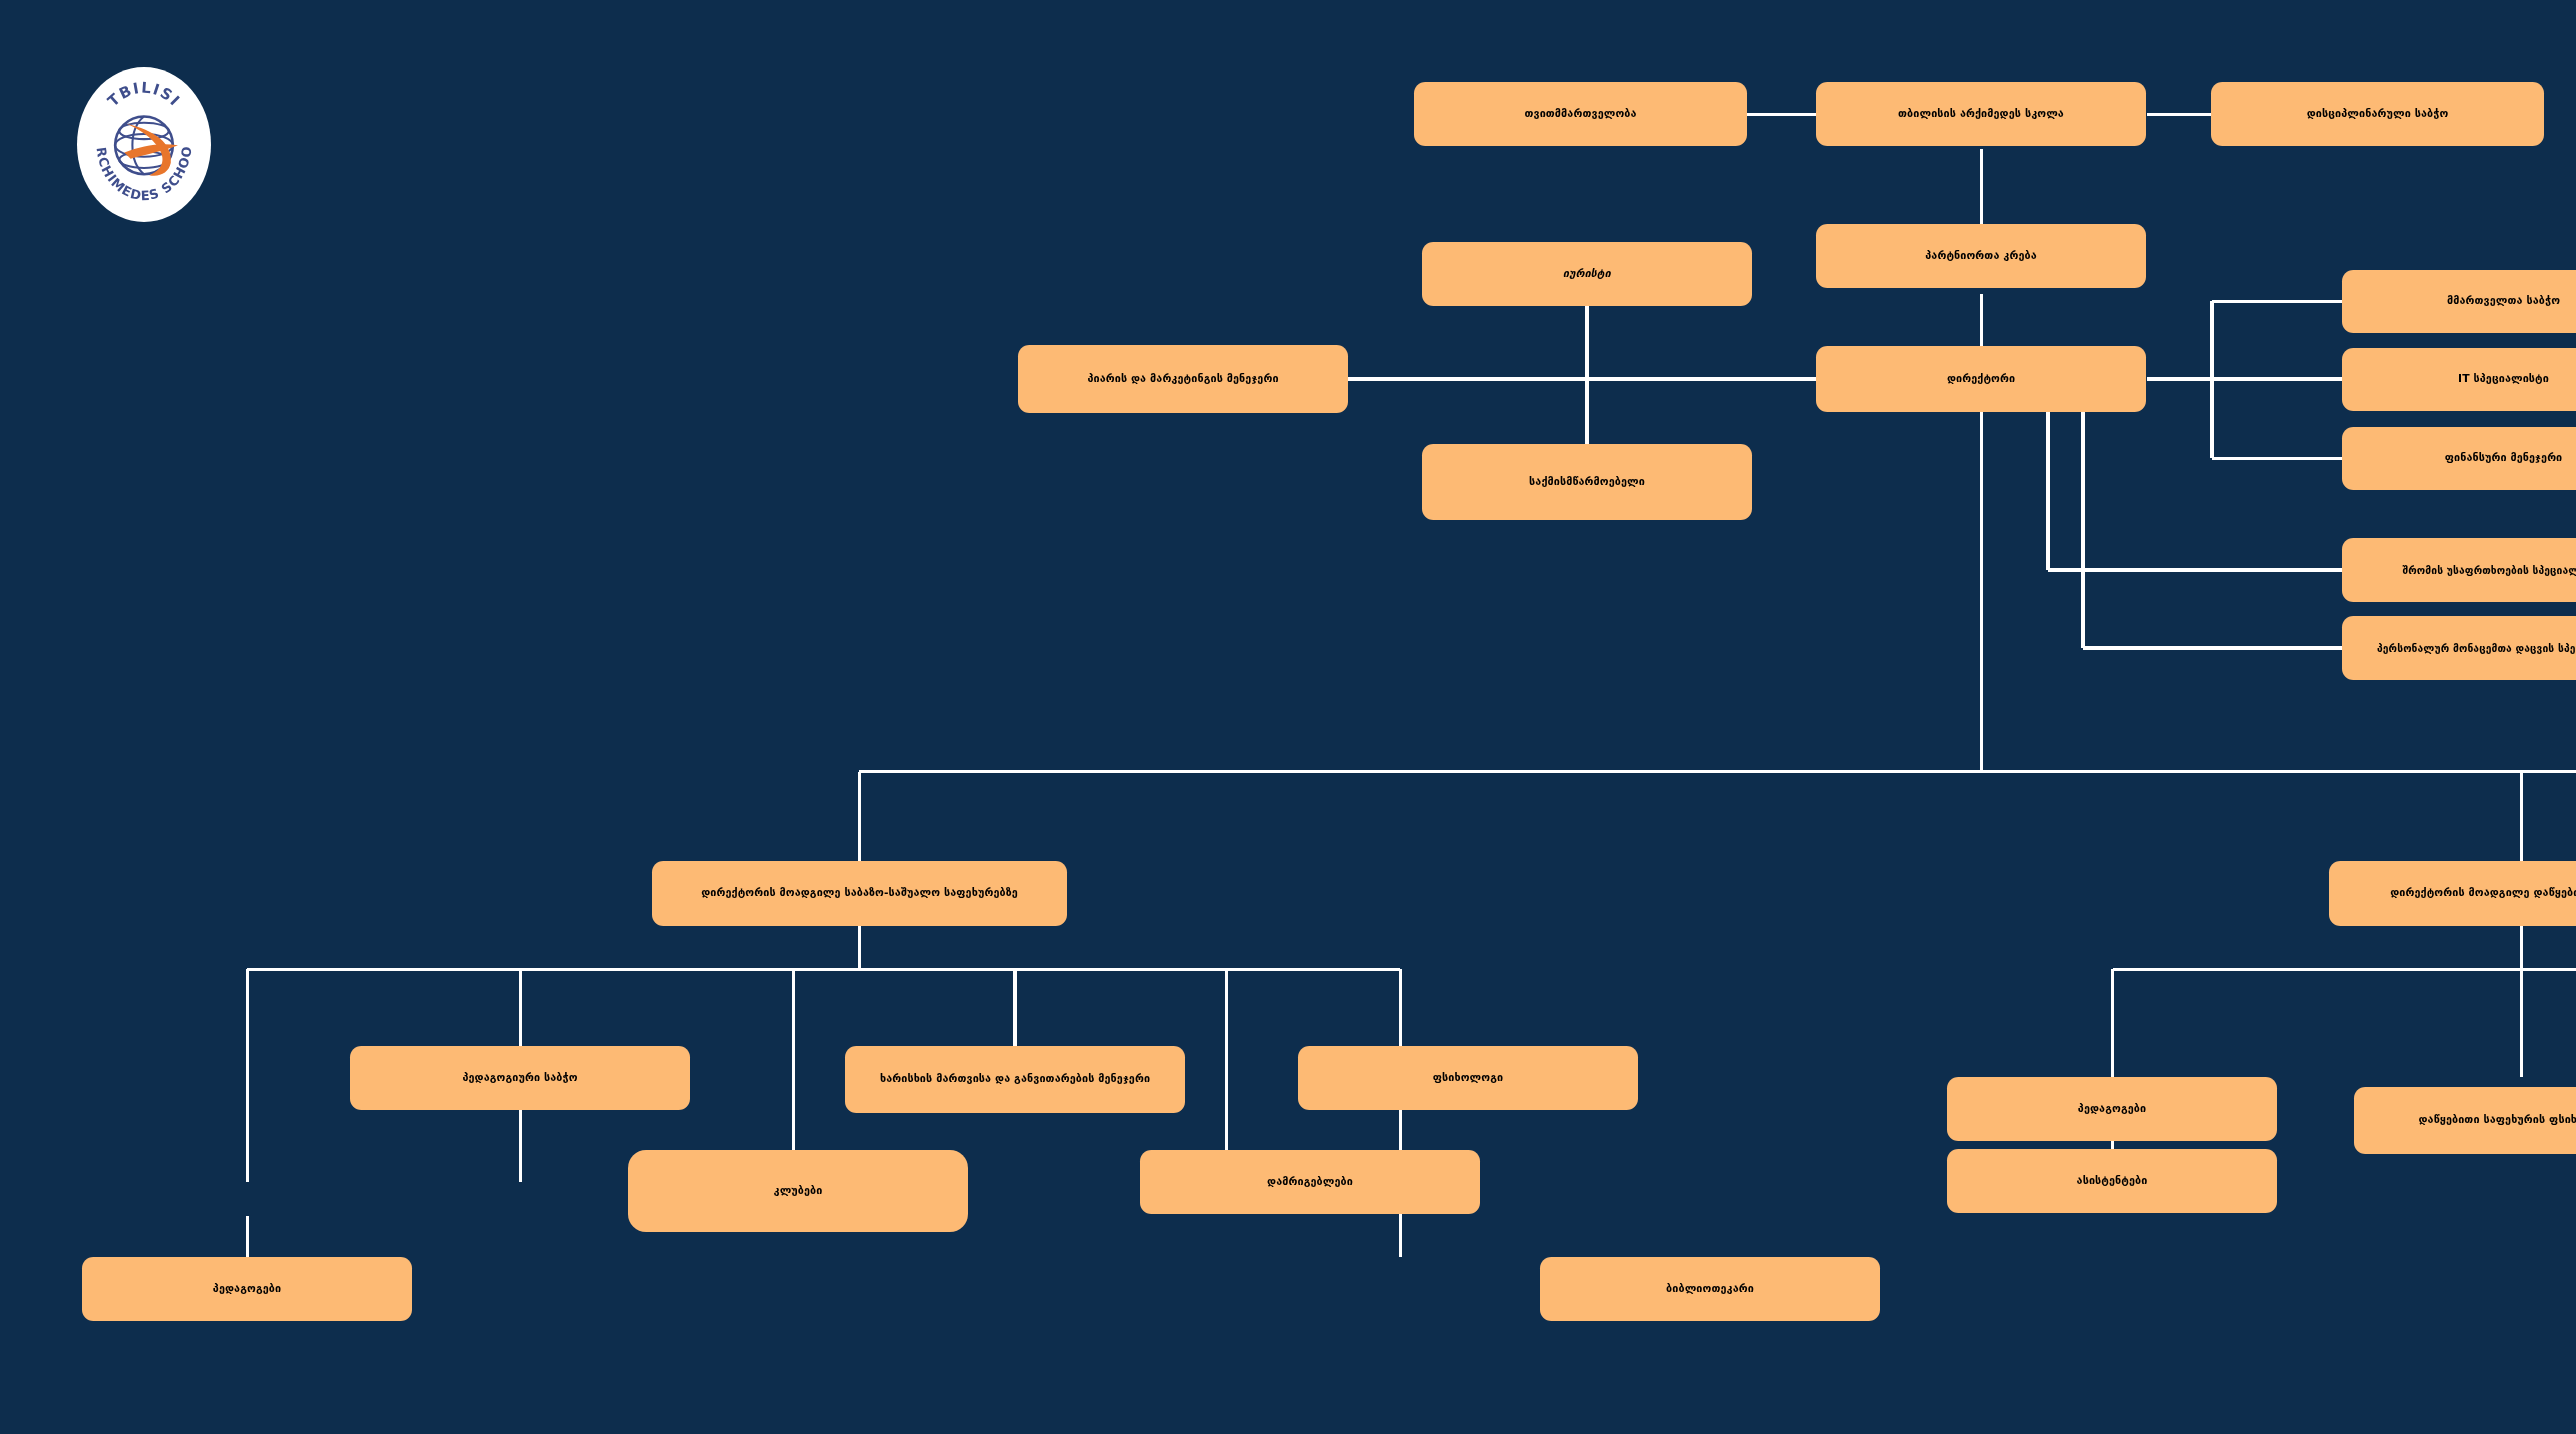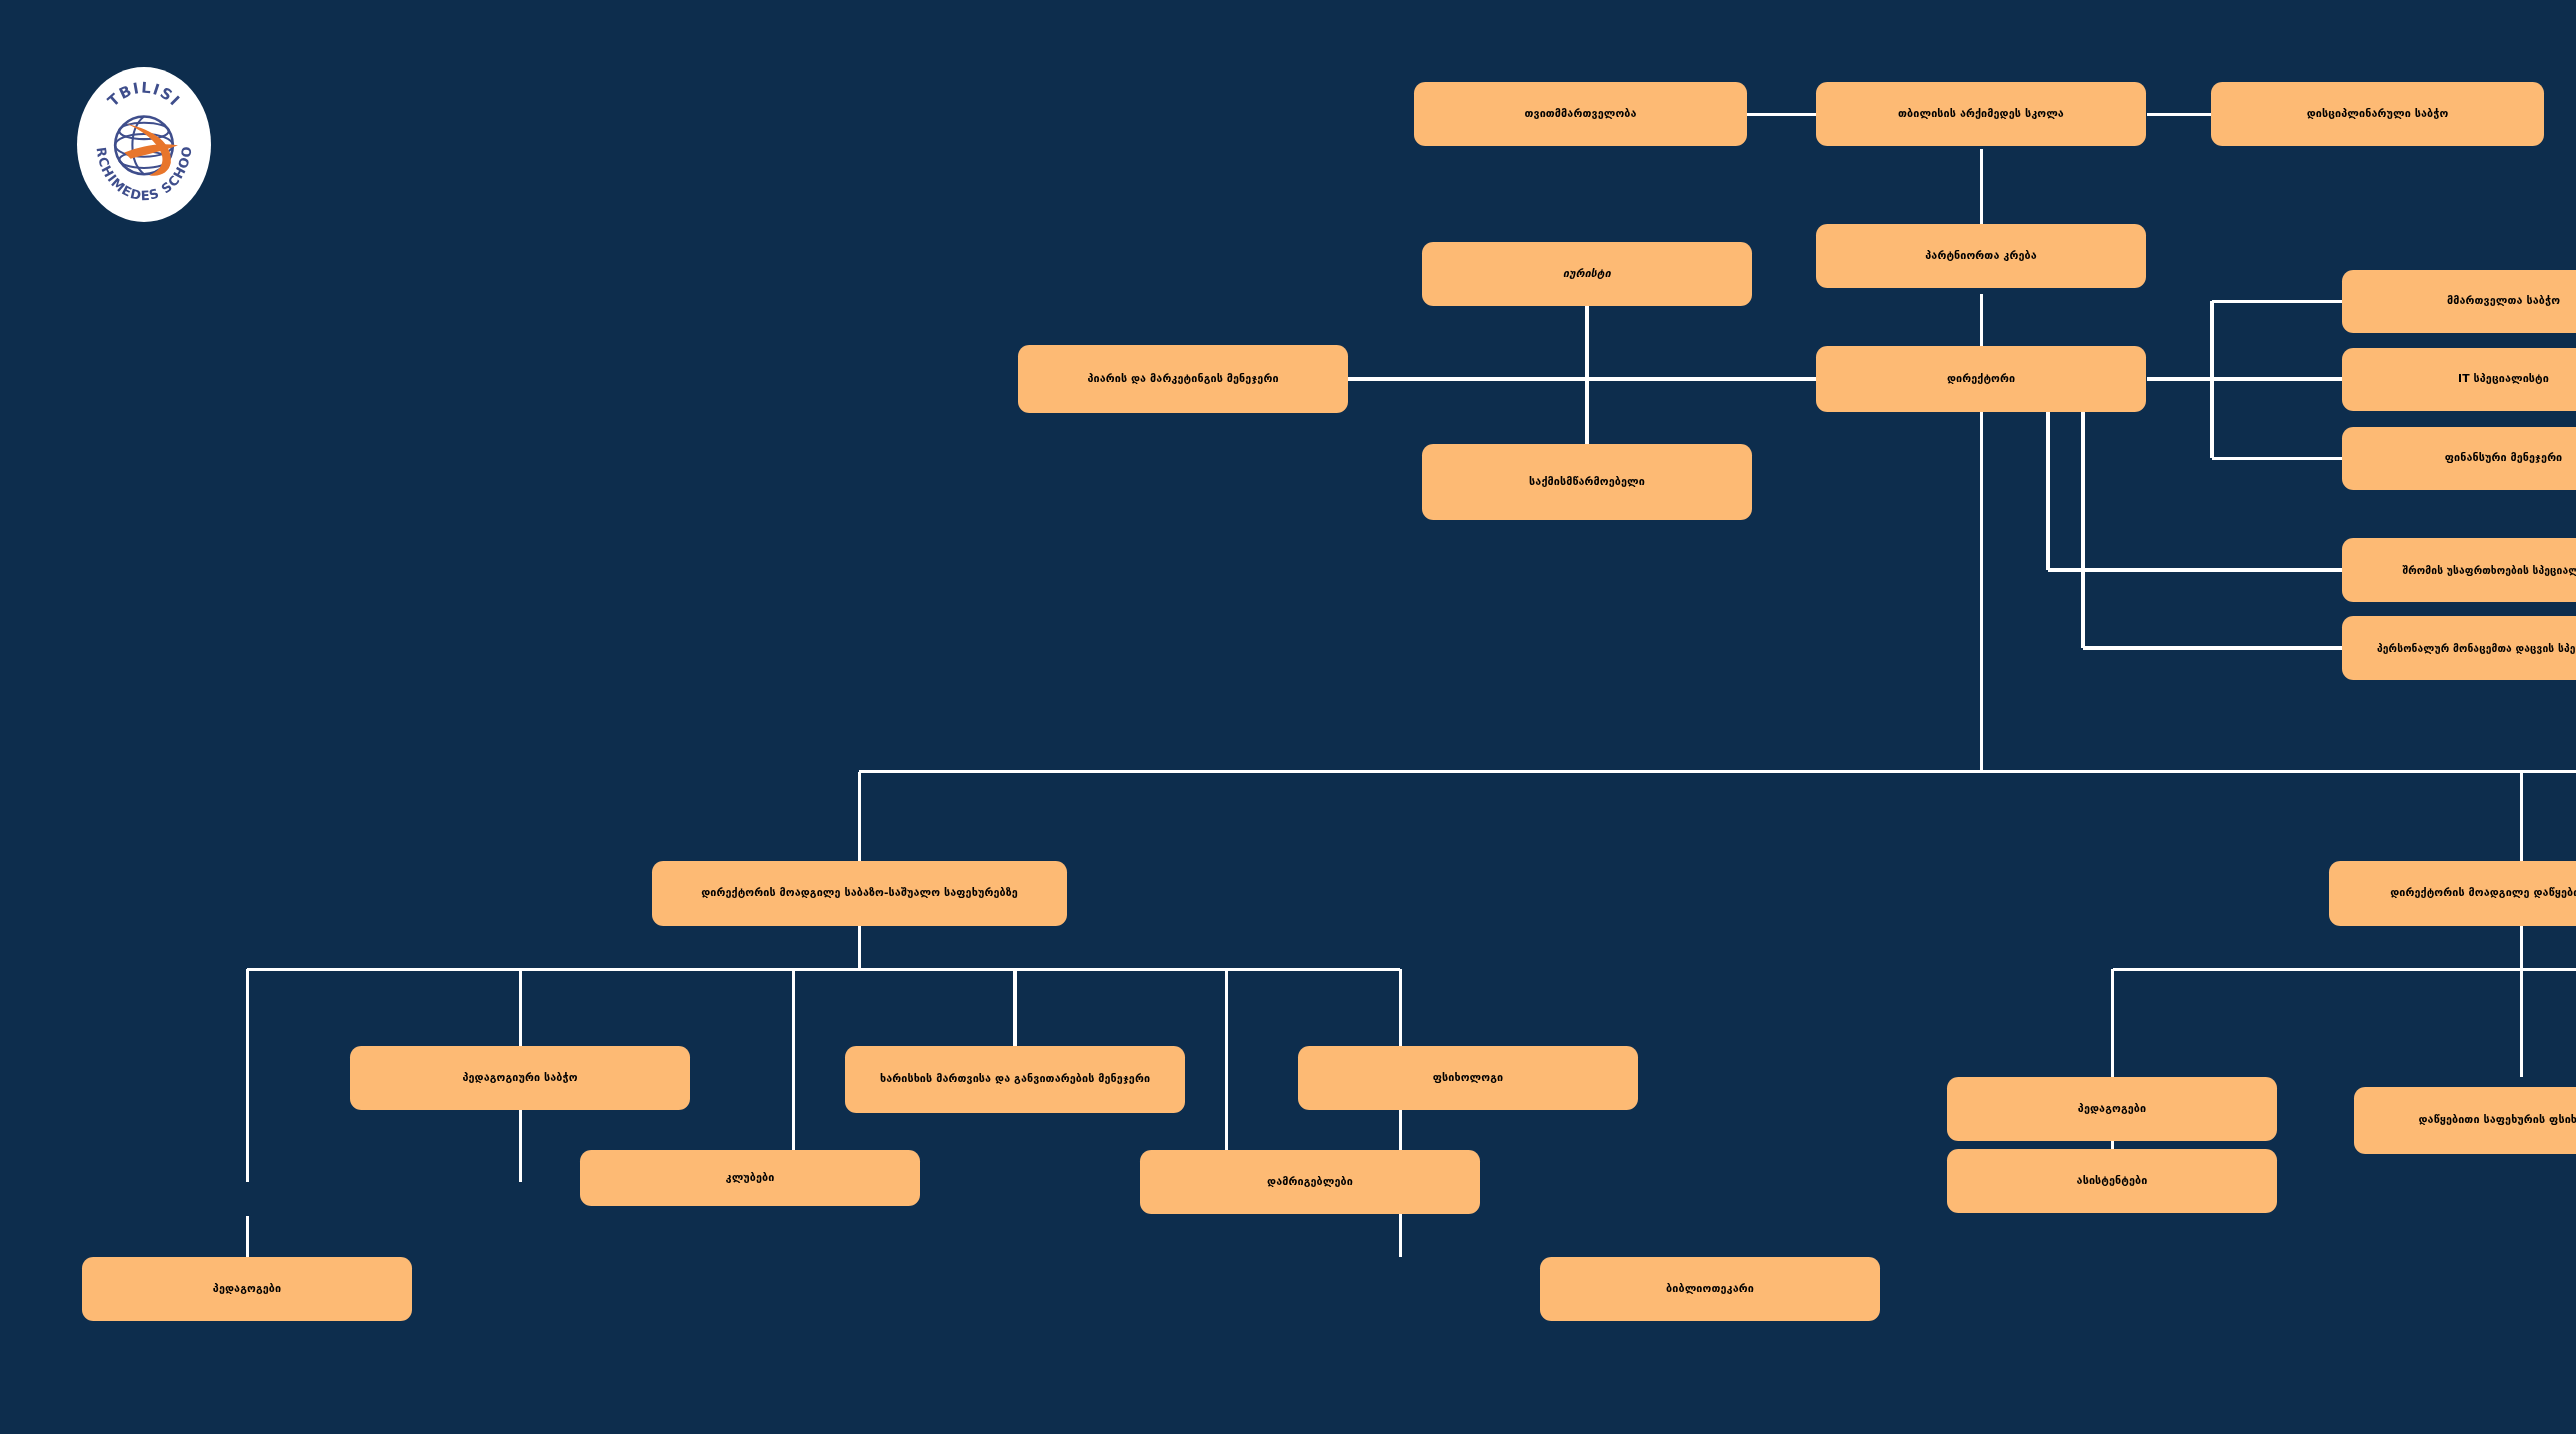--- a/index.html
+++ b/index.html
@@ -206,21 +206,21 @@
 
 
   <div class="node fs-md" style="left:82px;top:1257px;width:330px;height:64px;">
     <span>პედაგოგები</span>
   </div>
 
   <div class="node fs-md" style="left:845px;top:1046px;width:340px;height:67px;">
     <span>ხარისხის მართვისა და განვითარების მენეჯერი</span>
   </div>
 
-  <div class="node fs-md" style="left:580px;top:1150px;width:340px;height:56px;">
+  <div class="node fs-md" style="left:628px;top:1150px;width:340px;height:82px;border-radius:18px;">
     <span>კლუბები</span>
   </div>
 
   <div class="node fs-md" style="left:1298px;top:1046px;width:340px;height:64px;">
     <span>ფსიხოლოგი</span>
   </div>
 
   <div class="node fs-md" style="left:1108px;top:1150px;width:340px;height:64px;margin-left:32px;">
     <span>დამრიგებლები</span>
   </div>

